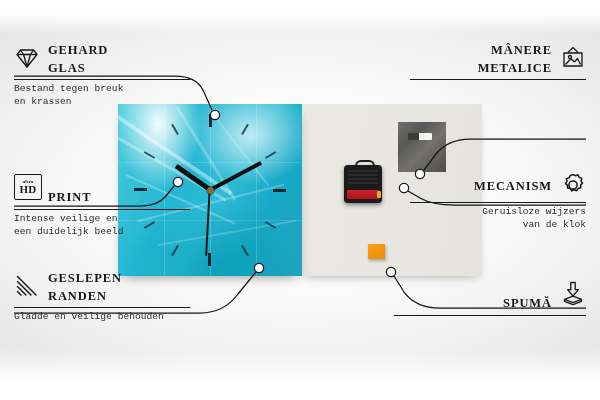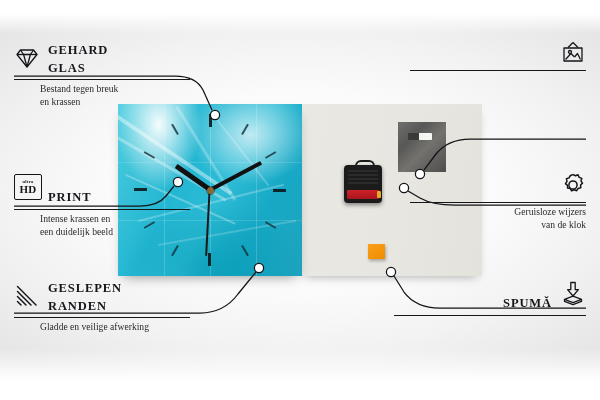--- a/index.html
+++ b/index.html
@@ -98,22 +98,22 @@
   .callout .head{display:flex;align-items:center;gap:8px;}
   .callout.right .head{justify-content:flex-end;}
   .titles{line-height:1.08;}
   .titles .t{
     font-family:"Liberation Serif", serif;
     font-size:12.5px;letter-spacing:.9px;color:#15161a;font-weight:700;
     text-transform:uppercase;white-space:nowrap;
   }
   .rule{height:1.3px;background:#16171b;margin:4px 0 3px;}
   .desc{
-    font-family:Liberation Serif, serif;
-    font-size:9.6px;line-height:1.32;color:#2a2b2f;white-space:pre-line;margin-left:26px;
+    font-family:Liberation Mono, monospace;
+    font-size:9.6px;line-height:1.32;color:#2a2b2f;white-space:pre-line;
   }
   .callout.right .titles,.callout.right .desc{text-align:right;}
 
   .ico{width:24px;height:26px;flex:0 0 26px;display:block;}
   .ico svg{display:block;width:26px;height:26px;}
 
   
   .hdbox{width:26px;height:24px;border:1.6px solid #15161a;border-radius:2px;
     display:flex;flex-direction:column;align-items:center;justify-content:center;line-height:1;}
   .hdbox .u{font-size:4.6px;letter-spacing:.3px;color:#15161a;font-weight:700;}
@@ -260,67 +260,71 @@
           <span class="u">ultra</span>
           <span class="h">HD</span>
         </span>
       </span>
       <span class="titles">
         <br>
         <span class="t">PRINT</span>
       </span>
     </div>
     <div class="rule"></div>
-    <div class="desc">Intense krassen en
+    <div class="desc">Intense veilige en
 een duidelijk beeld</div>
   </div>
 
-  <div class="callout left" style="left:14px;top:278px;width:176px;">
+  <div class="callout left" style="left:14px;top:268px;width:176px;">
     <div class="head">
       <span class="ico">
         <svg viewBox="0 0 26 26">
             <g stroke="#15161a" stroke-width="1.5" stroke-linecap="round">
           <path d="M3.5 3.5 L22 22"></path>
               <path d="M3.5 8.5 L17 22"></path>
           <path d="M3.5 13.5 L12 22"></path>
               <path d="M3.5 18.5 L7 22"></path>
         </g>
           </svg>
       </span>
       <span class="titles">
         <span class="t">GESLEPEN</span><br>
         <span class="t">RANDEN</span>
       </span>
     </div>
     <div class="rule"></div>
-    <div class="desc">Gladde en veilige afwerking</div>
+    <div class="desc">Gladde en veilige behouden</div>
   </div>
 
   <div class="callout right" style="left:410px;top:40px;width:176px;">
     <div class="head">
+      <span class="titles">
+        <span class="t">MÂNERE</span><br>
+        <span class="t">METALICE</span>
+      </span>
       <span class="ico">
         <svg viewBox="0 0 26 26">
             <g fill="none" stroke="#15161a" stroke-width="1.3" stroke-linejoin="round">
           <rect x="4" y="8" width="18" height="13"></rect>
           <path d="M13 2.5 L8 7.5"></path>
               <path d="M13 2.5 L18 7.5"></path>
           <path d="M5.5 19.5 L11 13.5 L14.5 17"></path>
           <path d="M14.5 17 L17.5 13.5 L20.5 19.5"></path>
           <circle cx="10" cy="12" r="1.5"></circle>
         </g>
           </svg>
       </span>
     </div>
     <div class="rule"></div>
   </div>
 
   <div class="callout right" style="left:410px;top:172px;width:176px;">
     <div class="head">
       <span class="titles">
-        <br>
+        <span class="t">MECANISM</span><br>
       </span>
       <span class="ico">
         <svg viewBox="0 0 26 26">
             <g fill="none" stroke="#15161a" stroke-width="1.5" stroke-linejoin="round">
           <path d="M13 2.6 l2.6 1.2 2.4 -1.0 1.2 2.6 2.6 1.0 -0.9 2.5 1.6 2.2 -1.9 1.9 0.2 2.8 -2.6 0.6 -1.5 2.3 -2.5 -0.9 -2.6 1.1 -1.3 -2.3 -2.7 -0.5 -0.1 -2.7 -2.0 -1.8 1.5 -2.3 -0.6 -2.6 2.6 -0.8 1.4 -2.4 Z"></path>
           <circle cx="13" cy="13" r="4.1"></circle>
         </g>
           </svg>
       </span>
     </div>

